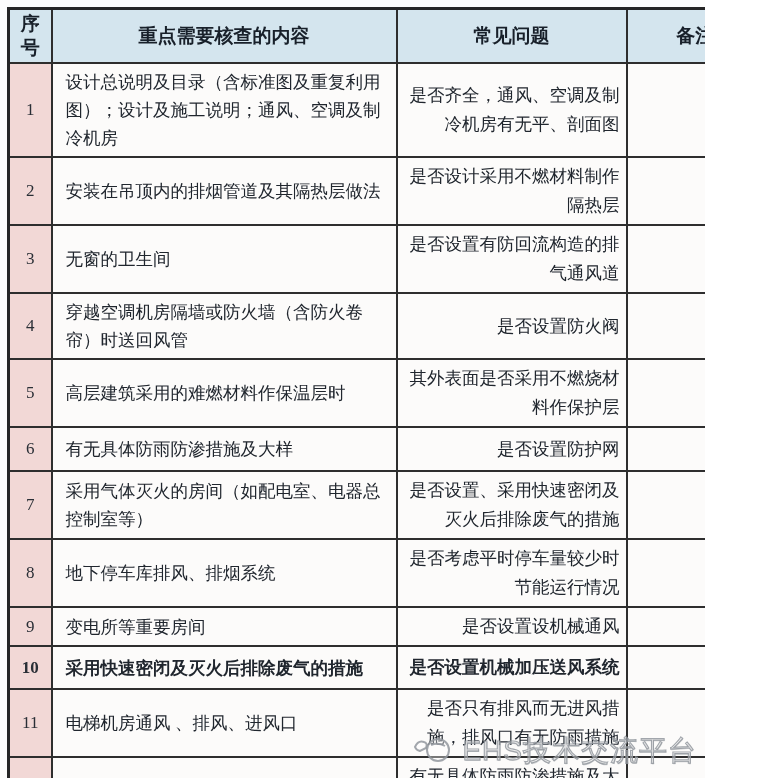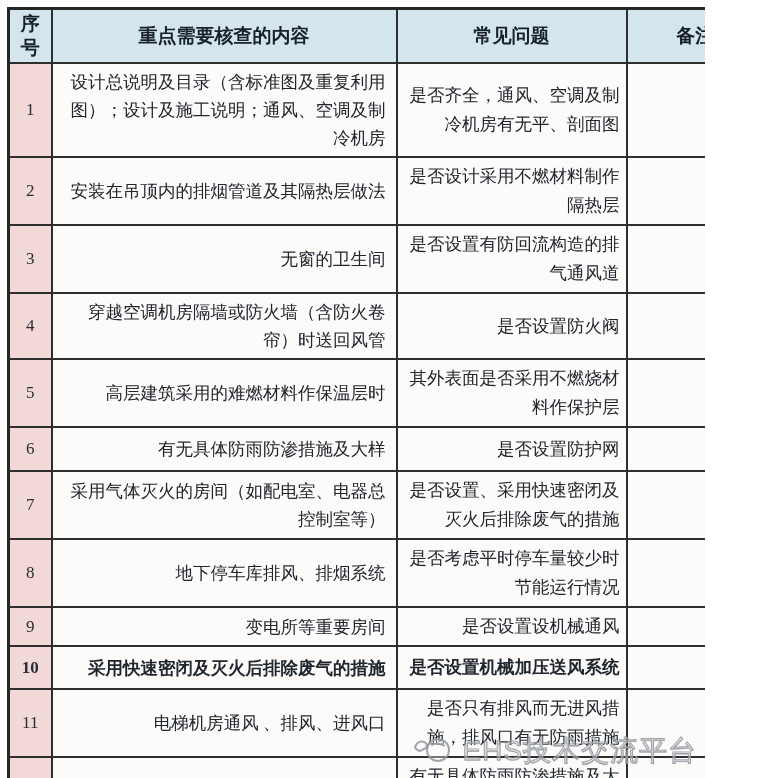--- a/index.html
+++ b/index.html
@@ -46,21 +46,21 @@
     background:#f2d8d6;
     text-align:center;
     font-size:17px;
     color:#2a2f36;
   }
   td.content-cell{
     background:#fcfbfa;
     font-size:17.5px;
     line-height:28px;
     padding:4px 10px 4px 13px;
-    text-align:right;
+    text-align:left;
   }
   td.issue-cell{
     background:#fcfbfa;
     font-size:17.5px;
     line-height:29px;
     padding:4px 6px 4px 12px;
     text-align:right;
   }
   td.note-cell{
     background:#fcfbfa;

